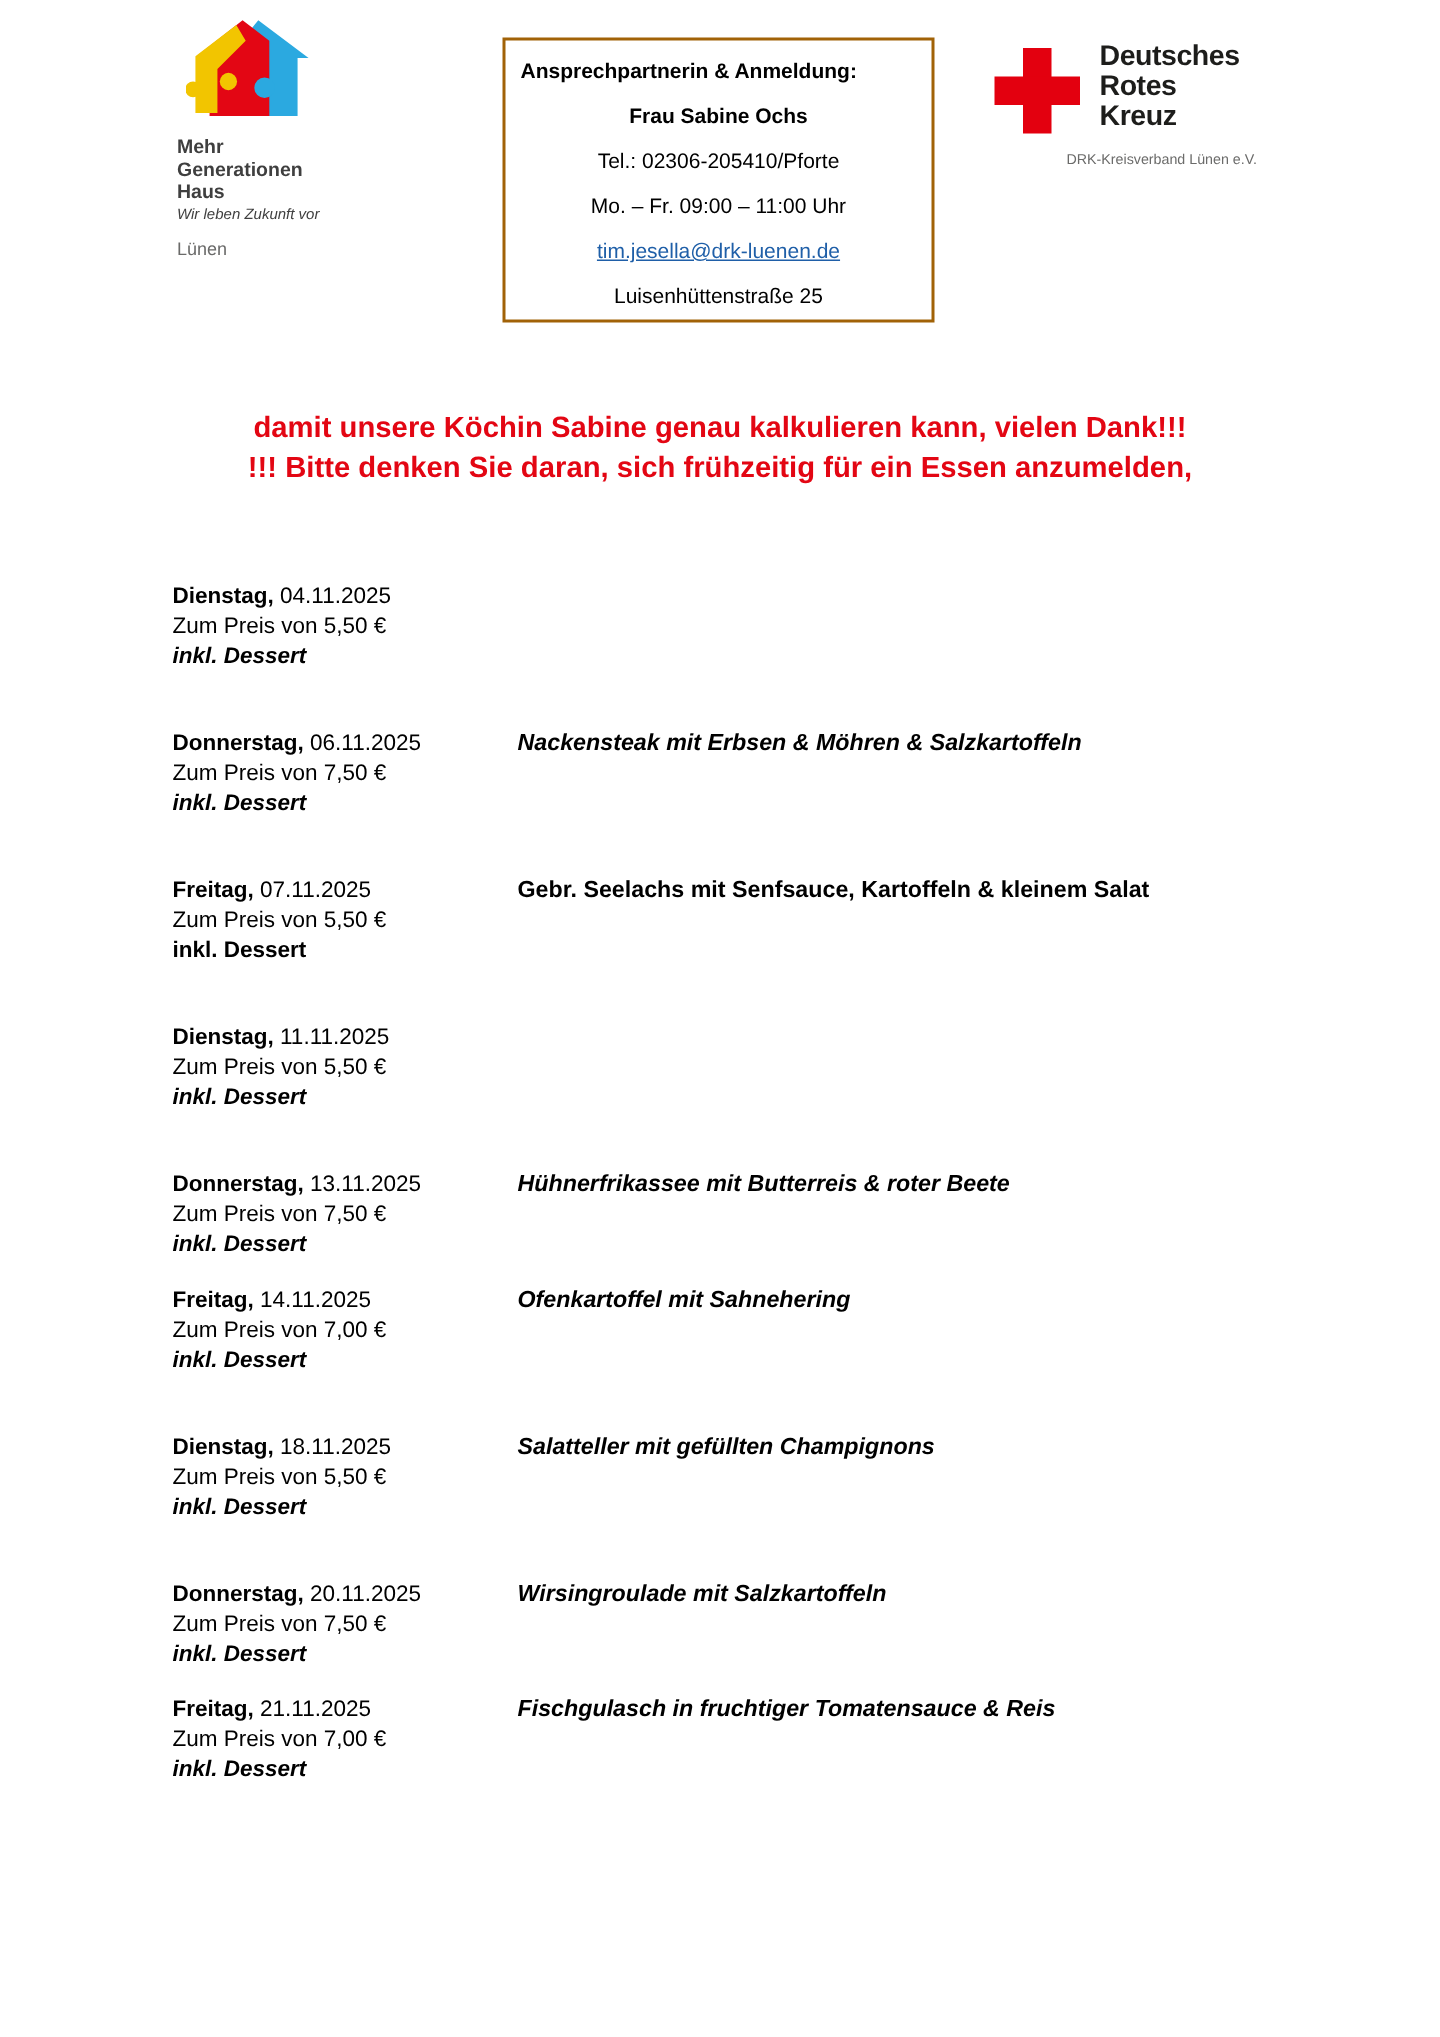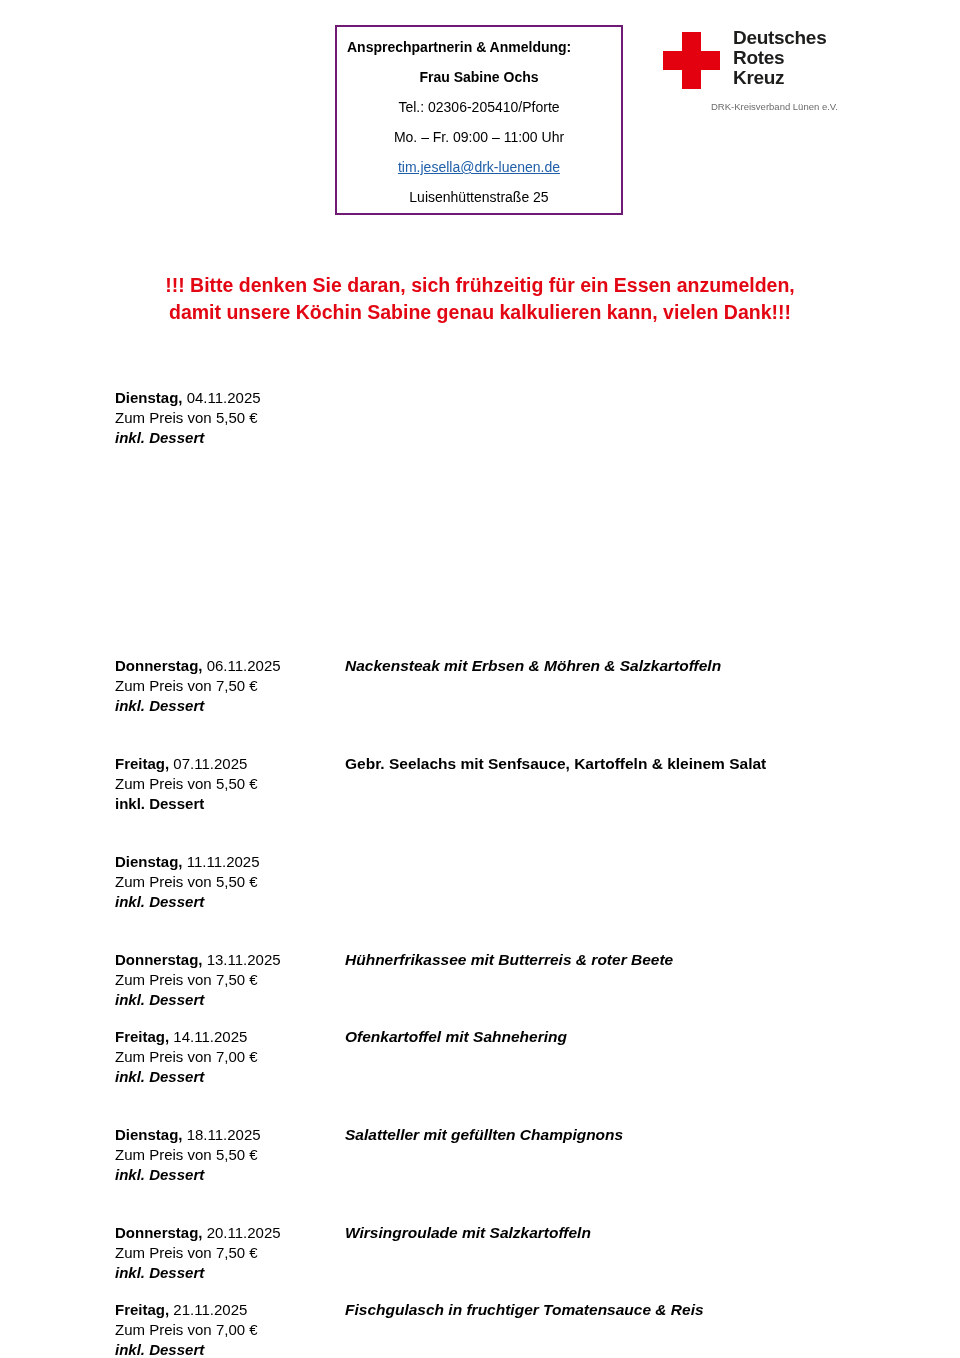--- a/index.html
+++ b/index.html
@@ -10,21 +10,21 @@
   
   .header { position:relative; height:230px; }
 
   .mgh { position:absolute; left:118px; top:8px; width:140px; }
   .mgh-house { display:block; width:88px; height:78px; margin-left:6px; }
   .mgh-name { margin-top:4px; font-weight:bold; font-size:13px; line-height:15px; color:var(--text-gray,#3f3f3f); }
   .mgh-tagline { margin-top:3px; font-style:italic; font-size:10px; color:var(--text-gray,#3f3f3f); }
   .mgh-city { margin-top:10px; font-size:12px; color:#6a6a69; }
 
   .contact-box { position:absolute; left:335px; top:25px; width:288px; height:190px;
-                 border:2px solid #701a75; padding:5px 10px 0; text-align:center; }
+                 border:2px solid #a16207; padding:5px 10px 0; text-align:center; }
   .cb-line { font-size:14px; line-height:30px; white-space:nowrap; }
   .cb-bold { font-weight:bold; }
   .cb-left { text-align:left; }
   .cb-email { color:var(--link-blue,#1f5fa8); text-decoration:underline; }
 
   .drk { position:absolute; left:663px; top:28px; width:200px; }
   .drk-top { display:flex; align-items:flex-start; }
   .drk-cross { position:relative; width:57px; height:57px; margin-top:4px; flex:0 0 auto; }
   .drk-cross .bar-v { position:absolute; left:19px; top:0; width:19px; height:57px; background:var(--drk-red,#e3000f); }
   .drk-cross .bar-h { position:absolute; top:19px; left:0; width:57px; height:19px; background:var(--drk-red,#e3000f); }
@@ -36,35 +36,52 @@
                font-size:17.5px; line-height:23px; }
 
   
   .notice { margin-top:42px; text-align:center; font-weight:bold; font-size:19.5px;
             line-height:27px; color:var(--notice-red,#e30613); }
 
   
   .menu { margin-top:62px; padding-left:115px; padding-right:60px; }
   .menu-row { display:flex; margin-top:38px; }
   .menu-row.tight { margin-top:17px; }
-  .menu-row:first-child { margin-top:16px;flex-direction:column; }
+  .menu-row:first-child { margin-top:16px; }
   .col-day { flex:0 0 230px; font-size:15px; line-height:20px; }
   .col-day .day { font-weight:bold; }
   .col-day .price { font-weight:normal; }
   .col-day .dessert { font-weight:bold; font-style:italic; }
   .col-dish { flex:1; font-weight:bold; font-style:italic; font-size:15.5px; line-height:20px; }
   .menu-row.upright .dessert, .menu-row.upright .col-dish { font-style:normal; }
 </style>
 </head>
 <body>
 
 <div class="page">
 
   <header class="header">
 
+    <div class="mgh">
+      <svg class="mgh-house" viewBox="0 0 84 70" aria-hidden="true">
+        <polygon points="46,3 78,27 71,27 71,64 42,64 42,8" style="fill:var(--logo-blue,#2ba9e0)"></polygon>
+        <polygon points="36,3 8,25 15,25 15,64 53,64 53,16" style="fill:var(--logo-red,#e30614)"></polygon>
+        <polygon points="32,6 6,26 6,62 20,62 20,34 38,16" style="fill:var(--logo-yellow,#f2c500)"></polygon>
+        <circle cx="4.5" cy="47" r="5" style="fill:var(--logo-yellow,#f2c500)"></circle>
+        <circle cx="27" cy="42" r="5.5" style="fill:var(--logo-yellow,#f2c500)"></circle>
+        <circle cx="50" cy="46" r="6.5" style="fill:var(--logo-blue,#2ba9e0)"></circle>
+      </svg>
+      <div class="mgh-name">
+        <div>Mehr</div>
+        <div>Generationen</div>
+        <div>Haus</div>
+      </div>
+      <div class="mgh-tagline">Wir leben Zukunft vor</div>
+      <div class="mgh-city">Lünen</div>
+    </div>
 
     <div class="contact-box">
       <div class="cb-line cb-bold cb-left">Ansprechpartnerin &amp; Anmeldung:</div>
       <div class="cb-line cb-bold">Frau Sabine Ochs</div>
       <div class="cb-line">Tel.: 02306-205410/Pforte</div>
       <div class="cb-line">Mo. – Fr. 09:00 – 11:00 Uhr</div>
       <div class="cb-line"><a href="#" class="cb-email">tim.jesella@drk-luenen.de</a></div>
       <div class="cb-line">Luisenhüttenstraße 25</div>
     </div>
 
@@ -80,22 +97,22 @@
           <div>Kreuz</div>
         </div>
       </div>
       <div class="drk-sub">DRK-Kreisverband Lünen e.V.</div>
     </div>
 
   </header>
 
 
   <div class="notice">
+    <div>damit unsere Köchin Sabine genau kalkulieren kann, vielen Dank!!!</div>
     <div>!!! Bitte denken Sie daran, sich frühzeitig für ein Essen anzumelden,</div>
-    <div>damit unsere Köchin Sabine genau kalkulieren kann, vielen Dank!!!</div>
   </div>
 
   <div class="menu" id="menu-list">
   <div class="menu-row">
     <div class="col-day">
       <div>
         <span class="day">Dienstag,</span>
         <span class="date">04.11.2025</span>
       </div>
       <div>

